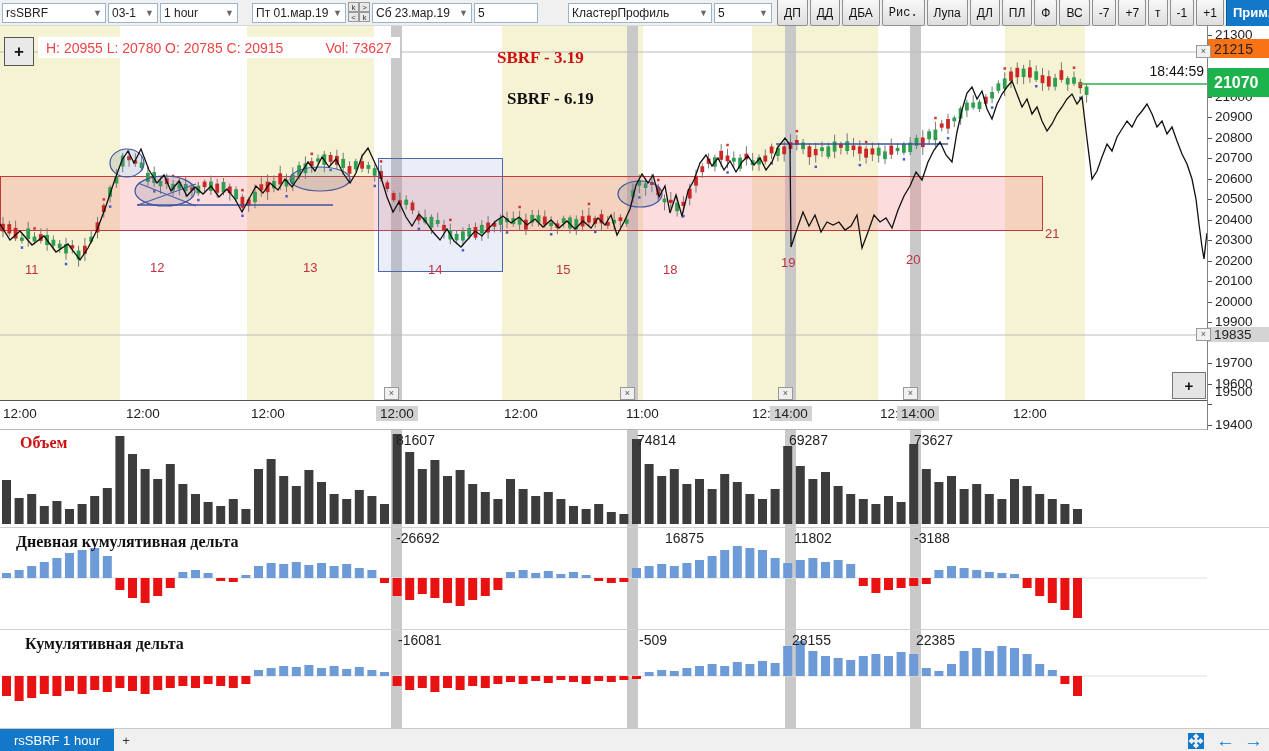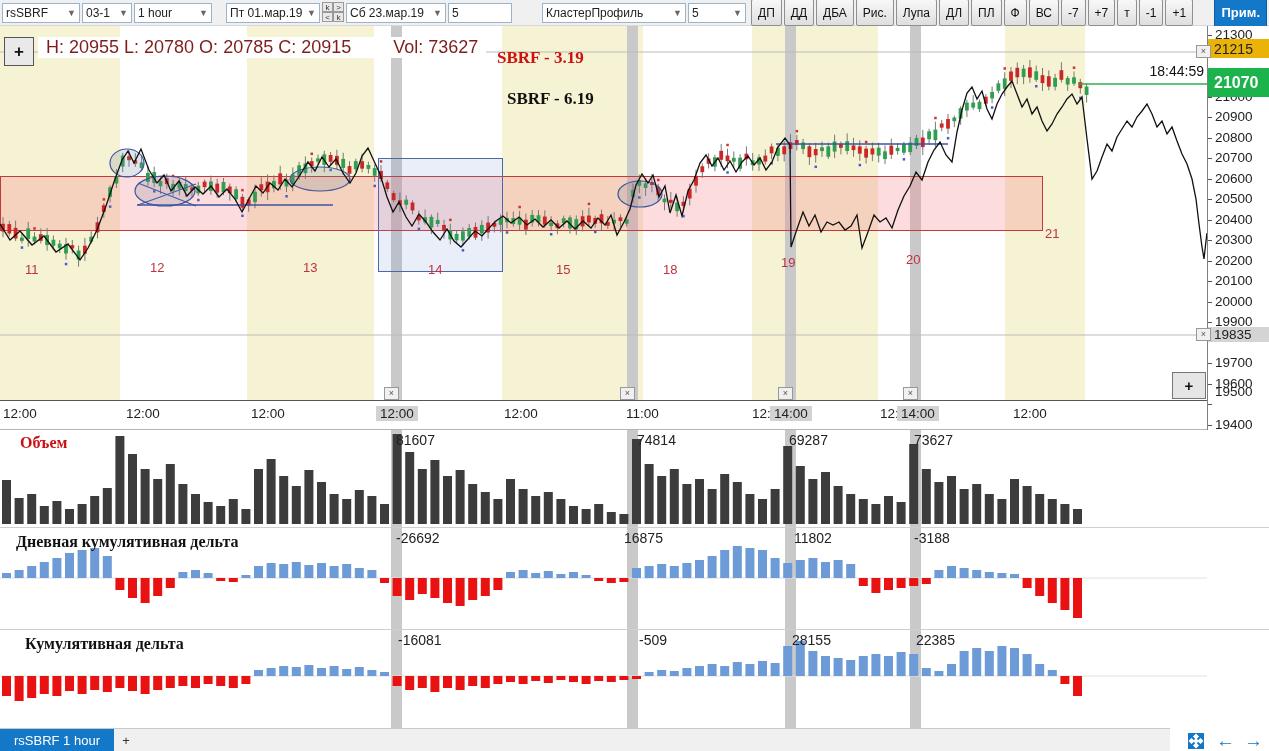--- a/index.html
+++ b/index.html
@@ -19,63 +19,63 @@
     font-size:13px;display:flex;align-items:center;justify-content:center;flex:0 0 auto;
     padding:4px 6px;margin-left:auto;}
   #knav{width:22px;height:21px;display:grid;grid-template-columns:11px 11px;grid-template-rows:10px 10px;flex:0 0 auto;}
   #knav span{border:1px solid #9a9a9a;background:#e8e8e8;font-size:8px;line-height:9px;text-align:center;color:#333;box-sizing:border-box;}
   
   #chart-wrap{position:absolute;left:0;top:26px;width:1207px;height:374px;background:#fff;overflow:hidden;}
   .band{position:absolute;top:0;height:374px;background:#f6f2d4;}
   .stripe{position:absolute;width:11px;background:#c9c9c9;top:26px;height:702px;z-index:2;}
   #chart-svg{position:absolute;left:0;top:26px;z-index:4;}
   #ohlc-strip{position:absolute;left:38px;top:37px;height:21px;background:#fff;z-index:5;
-    display:flex;align-items:center;font-size:18px;color:#7f1d1d;padding:0 8px;}
+    display:flex;align-items:center;font-size:14px;color:#ef4444;padding:0 8px;}
   #ohlc-strip .vol{margin-left:42px;}
   #plus-top{position:absolute;left:4px;top:37px;width:30px;height:29px;background:#e9e9e9;border:1px solid #555;
     z-index:6;font-size:17px;font-weight:bold;color:#111;display:flex;align-items:center;justify-content:center;box-sizing:border-box;}
   #plus-bottom{position:absolute;left:1172px;top:372px;width:34px;height:27px;background:#e5e5e5;border:1px solid #777;
     z-index:6;font-size:15px;font-weight:bold;color:#111;display:flex;align-items:center;justify-content:center;box-sizing:border-box;}
   .sbrf-label{position:absolute;z-index:5;font-family:"Liberation Serif",serif;font-weight:bold;font-size:17px;}
   #clock{position:absolute;z-index:6;font-size:14px;color:#111;}
   .sess-num{position:absolute;z-index:5;font-size:13px;color:#c03040;}
   .xclose{position:absolute;z-index:6;width:15px;height:13px;background:#f0f0f0;border:1px solid #999;
     font-size:9px;line-height:11px;text-align:center;color:#555;box-sizing:border-box;}
   
   #xaxis{position:absolute;left:0;top:400px;width:1207px;height:30px;background:#fff;border-top:1px solid #555;
     border-bottom:1px solid #b5b5b5;z-index:5;box-sizing:border-box;}
   .xlab{position:absolute;top:5px;font-size:13.5px;color:#222;}
   .xlab.hl{background:#d2d2d2;padding:0 4px;}
   
   #paxis{position:absolute;left:1207px;top:26px;width:62px;height:404px;background:#fff;border-left:1px solid #808080;z-index:6;box-sizing:border-box;}
   .ptick{position:absolute;left:7px;font-size:13.5px;color:#222;}
   .pdash{position:absolute;left:0;width:4px;height:1px;background:#555;}
   .badge{position:absolute;left:0;width:62px;z-index:7;display:flex;align-items:center;box-sizing:border-box;padding-left:6px;}
-  #badge-top{background:#eab308;color:#222;font-size:14px;}
+  #badge-top{background:#f97316;color:#222;font-size:14px;}
   #badge-cur{background:#1cb24c;color:#fff;font-weight:bold;font-size:16px;}
   #badge-low{background:#d4d4d4;color:#222;font-size:13.5px;}
   
   .panel-svg{position:absolute;left:0;z-index:4;}
   .panel-title{position:absolute;z-index:5;font-family:"Liberation Serif",serif;font-weight:bold;font-size:16px;color:#111;}
   .pval{position:absolute;z-index:5;font-size:14px;color:#222;}
   .psep{position:absolute;left:0;width:1269px;height:1px;background:#cfcfcf;z-index:5;}
   
-  #tabbar{position:absolute;left:0;top:728px;width:1170px;height:23px;background:#f0f0f0;border-top:1px solid #c9c9c9;z-index:8;box-sizing:border-box;}
+  #tabbar{position:absolute;left:0;top:728px;width:1269px;height:23px;background:#f0f0f0;border-top:1px solid #c9c9c9;z-index:8;box-sizing:border-box;}
   #active-tab{position:absolute;left:0;top:0;height:23px;padding:0 14px;background:#1478c8;color:#fff;
     font-size:13px;display:flex;align-items:center;}
   #add-tab{position:absolute;left:116px;top:2px;width:20px;height:19px;color:#333;font-size:13px;
     display:flex;align-items:center;justify-content:center;}
   .nav-arrow{position:absolute;top:0;height:23px;display:flex;align-items:center;color:#1478c8;
     font-size:19px;font-weight:bold;}
 </style>
 </head>
 <body>
 
 <div id="toolbar">
-  <div class="combo" style="width:78px">
+  <div class="combo" style="width:104px">
     <span>rsSBRF</span>
       <span class="arr">▼</span>
   </div>
   <div class="combo" style="width:50px">
     <span>03-1</span>
       <span class="arr">▼</span>
   </div>
   <div class="combo" style="width:78px">
     <span>1 hour</span>
       <span class="arr">▼</span>
@@ -100,21 +100,21 @@
       <span class="arr">▼</span>
   </div>
   <div class="combo" style="width:58px">
     <span>5</span>
       <span class="arr">▼</span>
   </div>
   <span id="btn-row" style="display:flex;gap:2px;margin-left:3px">
       <div class="tb-btn" style="padding: 0px 6px;">ДП</div>
       <div class="tb-btn" style="padding: 0px 6px;">ДД</div>
       <div class="tb-btn" style="padding: 0px 6px;">ДБА</div>
-      <div class="tb-btn" style="padding: 0px 6px;">Рис.</div>
+      <div class="tb-btn" style="padding: 0px 6px; font-family: Liberation Mono, monospace;">Рис.</div>
       <div class="tb-btn" style="padding: 0px 6px;">Лупа</div>
       <div class="tb-btn" style="padding: 0px 6px;">ДЛ</div>
       <div class="tb-btn" style="padding: 0px 6px;">ПЛ</div>
       <div class="tb-btn" style="padding: 0px 6px;">Ф</div>
       <div class="tb-btn" style="padding: 0px 6px;">ВС</div>
       <div class="tb-btn" style="padding: 0px 6px;">-7</div>
       <div class="tb-btn" style="padding: 0px 6px;">+7</div>
       <div class="tb-btn" style="padding: 0px 6px;">т</div>
       <div class="tb-btn" style="padding: 0px 6px;">-1</div>
       <div class="tb-btn" style="padding: 0px 6px;">+1</div>
@@ -908,19 +908,19 @@
 <div class="xclose" style="left:620px;top:387px;z-index:6">×</div>
 <div class="xclose" style="left:778px;top:387px;z-index:6">×</div>
 <div class="xclose" style="left:903px;top:387px;z-index:6">×</div>
 <div class="xclose" style="left:1196px;top:45px;z-index:7">×</div>
 <div class="xclose" style="left:1196px;top:328px;z-index:7">×</div>
 <div class="pval" style="left:396px;top:432px">81607</div>
 <div class="pval" style="left:637px;top:432px">74814</div>
 <div class="pval" style="left:789px;top:432px">69287</div>
 <div class="pval" style="left:914px;top:432px">73627</div>
 <div class="pval" style="left:396px;top:530px">-26692</div>
-<div class="pval" style="left:624px;top:530px">16875</div>
+<div class="pval" style="left:665px;top:530px">16875</div>
 <div class="pval" style="left:794px;top:530px">11802</div>
 <div class="pval" style="left:914px;top:530px">-3188</div>
 <div class="pval" style="left:398px;top:632px">-16081</div>
 <div class="pval" style="left:639px;top:632px">-509</div>
 <div class="pval" style="left:792px;top:632px">28155</div>
 <div class="pval" style="left:916px;top:632px">22385</div>
 
 </body></html>

